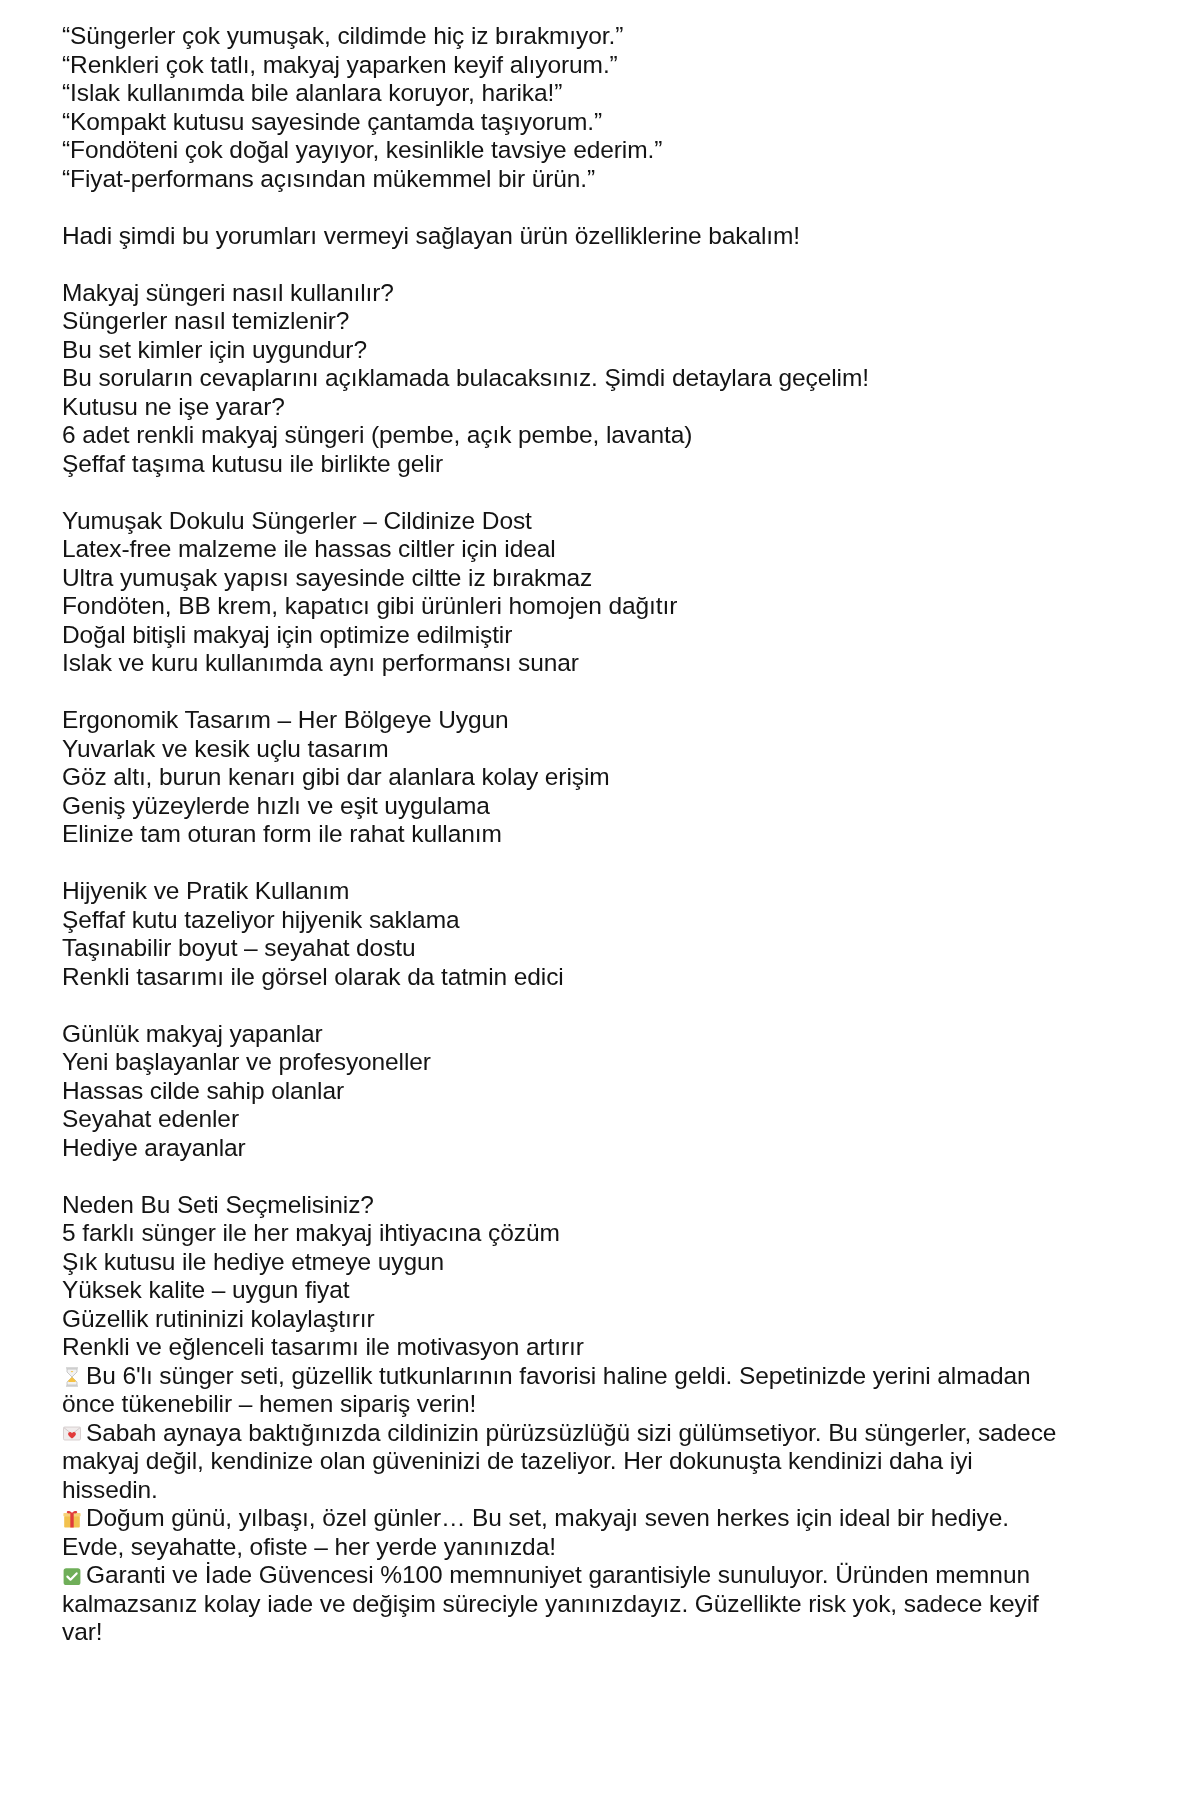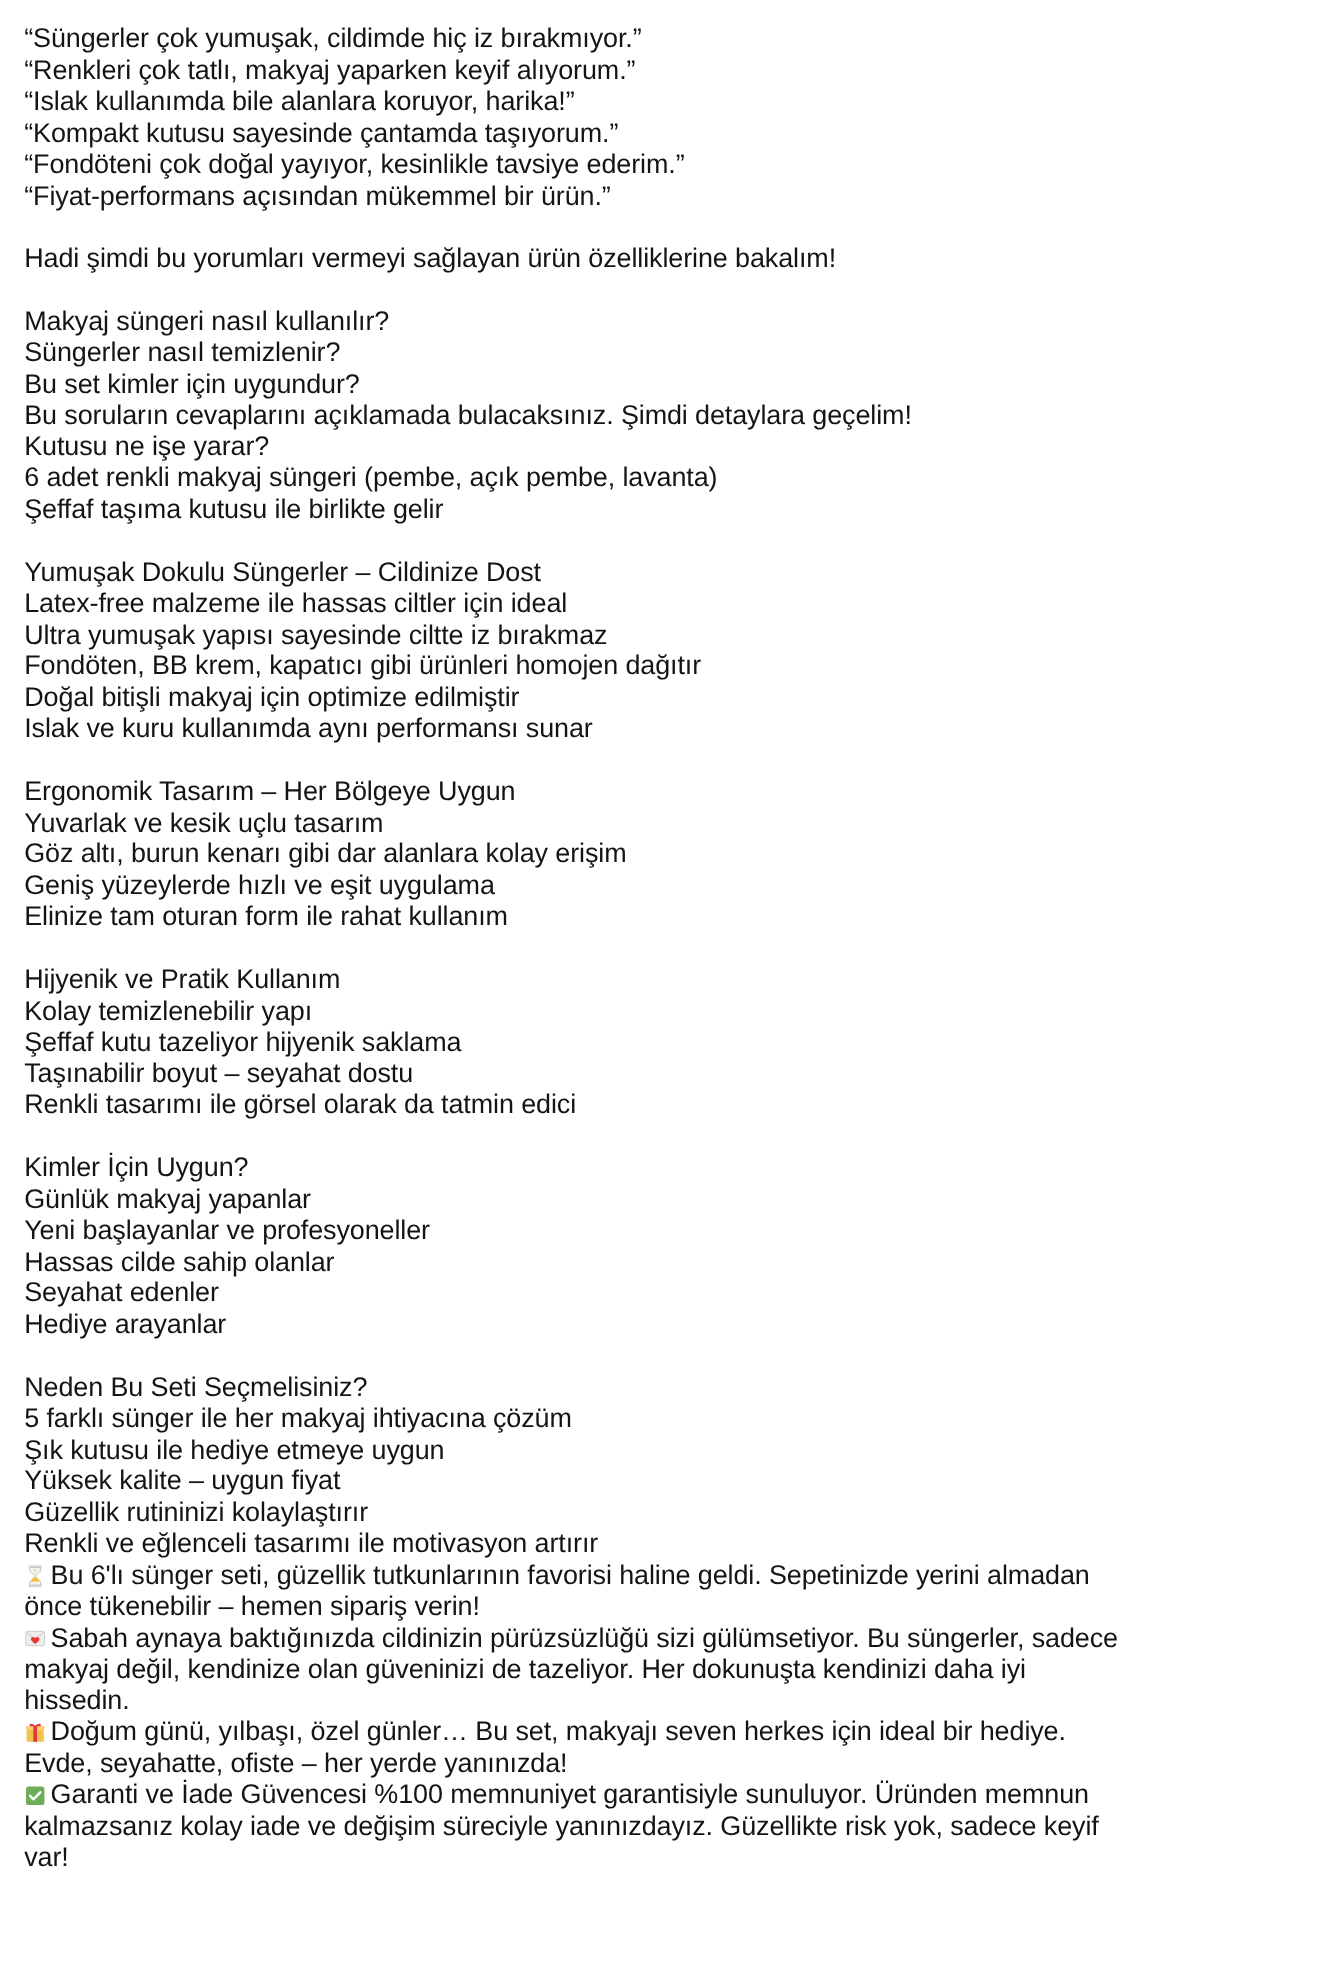--- a/index.html
+++ b/index.html
@@ -14,20 +14,21 @@
     font-family: "Liberation Sans", "DejaVu Sans", sans-serif;
     color: #111111;
     -webkit-font-smoothing: antialiased;
   }
   .page {
     width: 1060px;
     min-height: 1800px;
     box-sizing: border-box;
     padding: 22px 30px 30px 22px;
     background: #ffffff;
+    margin-left: 40px;
   }
   .doc {
     font-size: 24.5px;
     line-height: 28.5px;
     letter-spacing: -0.1px;
     color: #141414;
     word-spacing: 0px;
   }
   .line {
     white-space: pre-wrap;
@@ -100,30 +101,28 @@
       <div class="line">Yuvarlak ve kesik uçlu tasarım</div>
       <div class="line">Göz altı, burun kenarı gibi dar alanlara kolay erişim</div>
       <div class="line">Geniş yüzeylerde hızlı ve eşit uygulama</div>
       <div class="line">Elinize tam oturan form ile rahat kullanım</div>
     </div>
 
     <div class="spacer"></div>
 
     <div>
       <div class="line">Hijyenik ve Pratik Kullanım</div>
-      <div class="line">Kolay temizlenebilir yapı</div>
       <div class="line">Şeffaf kutu tazeliyor hijyenik saklama</div>
       <div class="line">Taşınabilir boyut – seyahat dostu</div>
       <div class="line">Renkli tasarımı ile görsel olarak da tatmin edici</div>
     </div>
 
     <div class="spacer"></div>
 
     <div>
-      <div class="line">Kimler İçin Uygun?</div>
       <div class="line">Günlük makyaj yapanlar</div>
       <div class="line">Yeni başlayanlar ve profesyoneller</div>
       <div class="line">Hassas cilde sahip olanlar</div>
       <div class="line">Seyahat edenler</div>
       <div class="line">Hediye arayanlar</div>
     </div>
 
     <div class="spacer"></div>
 
     <div>

